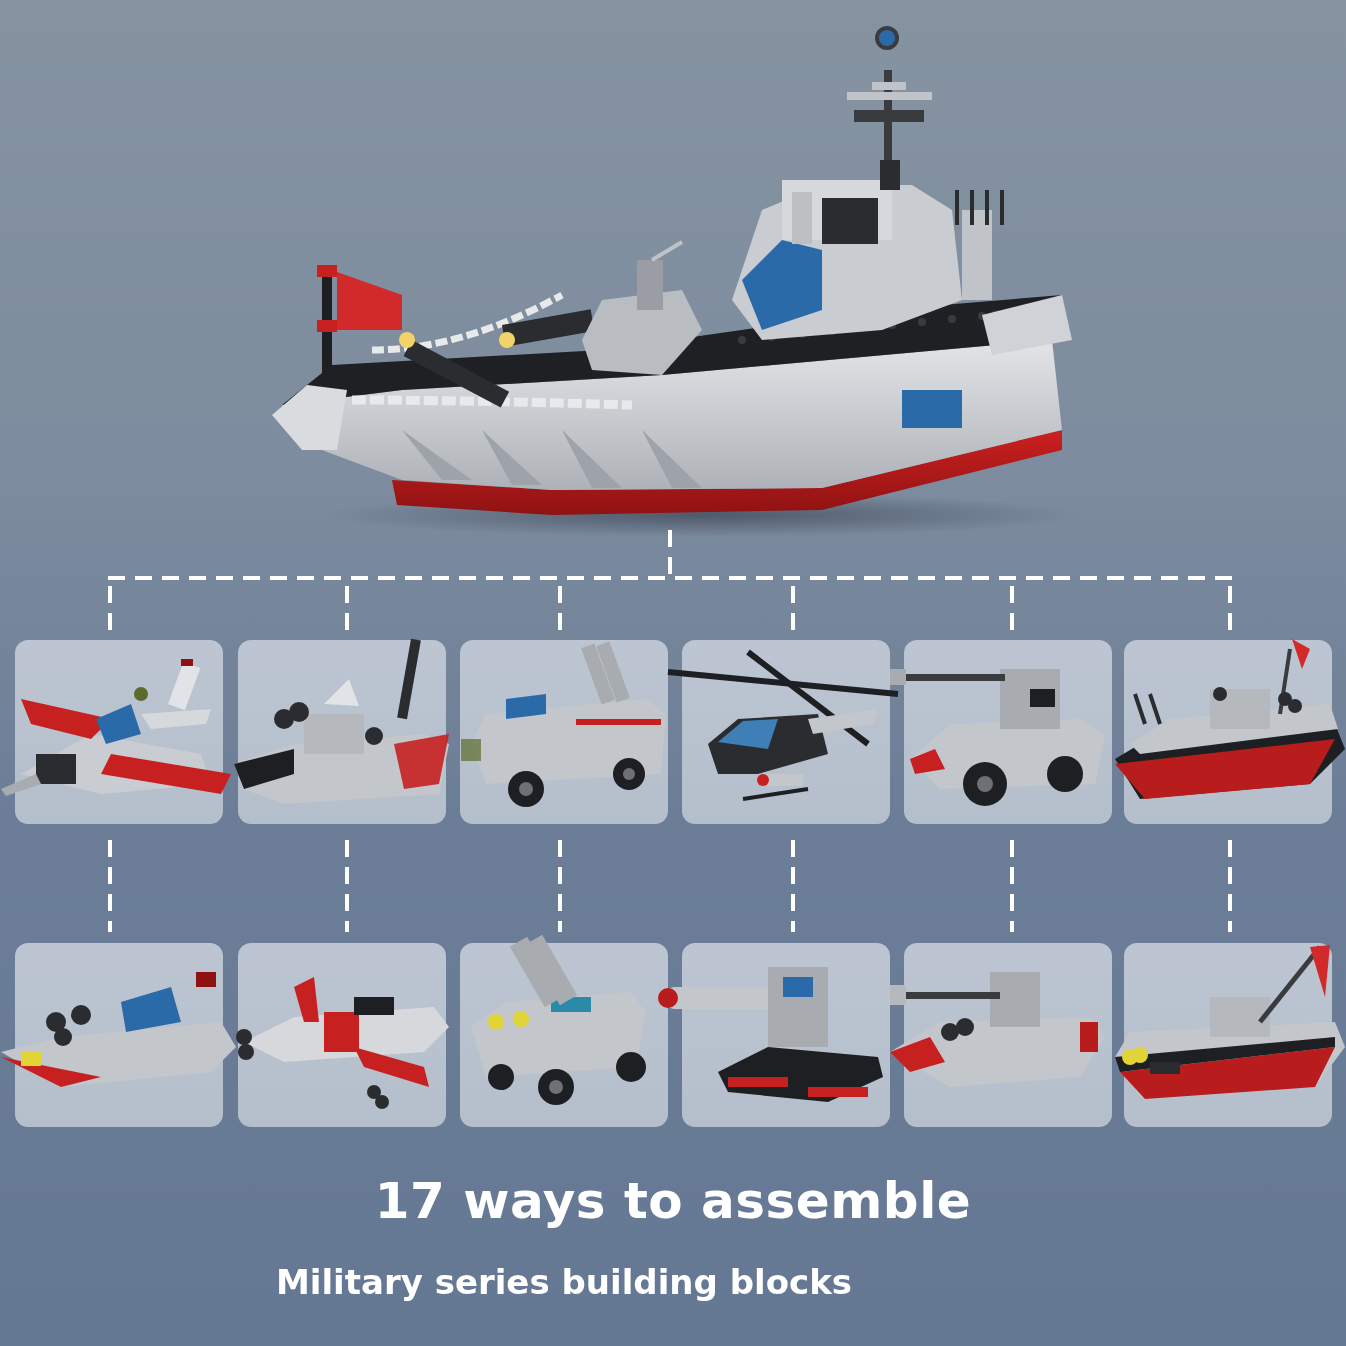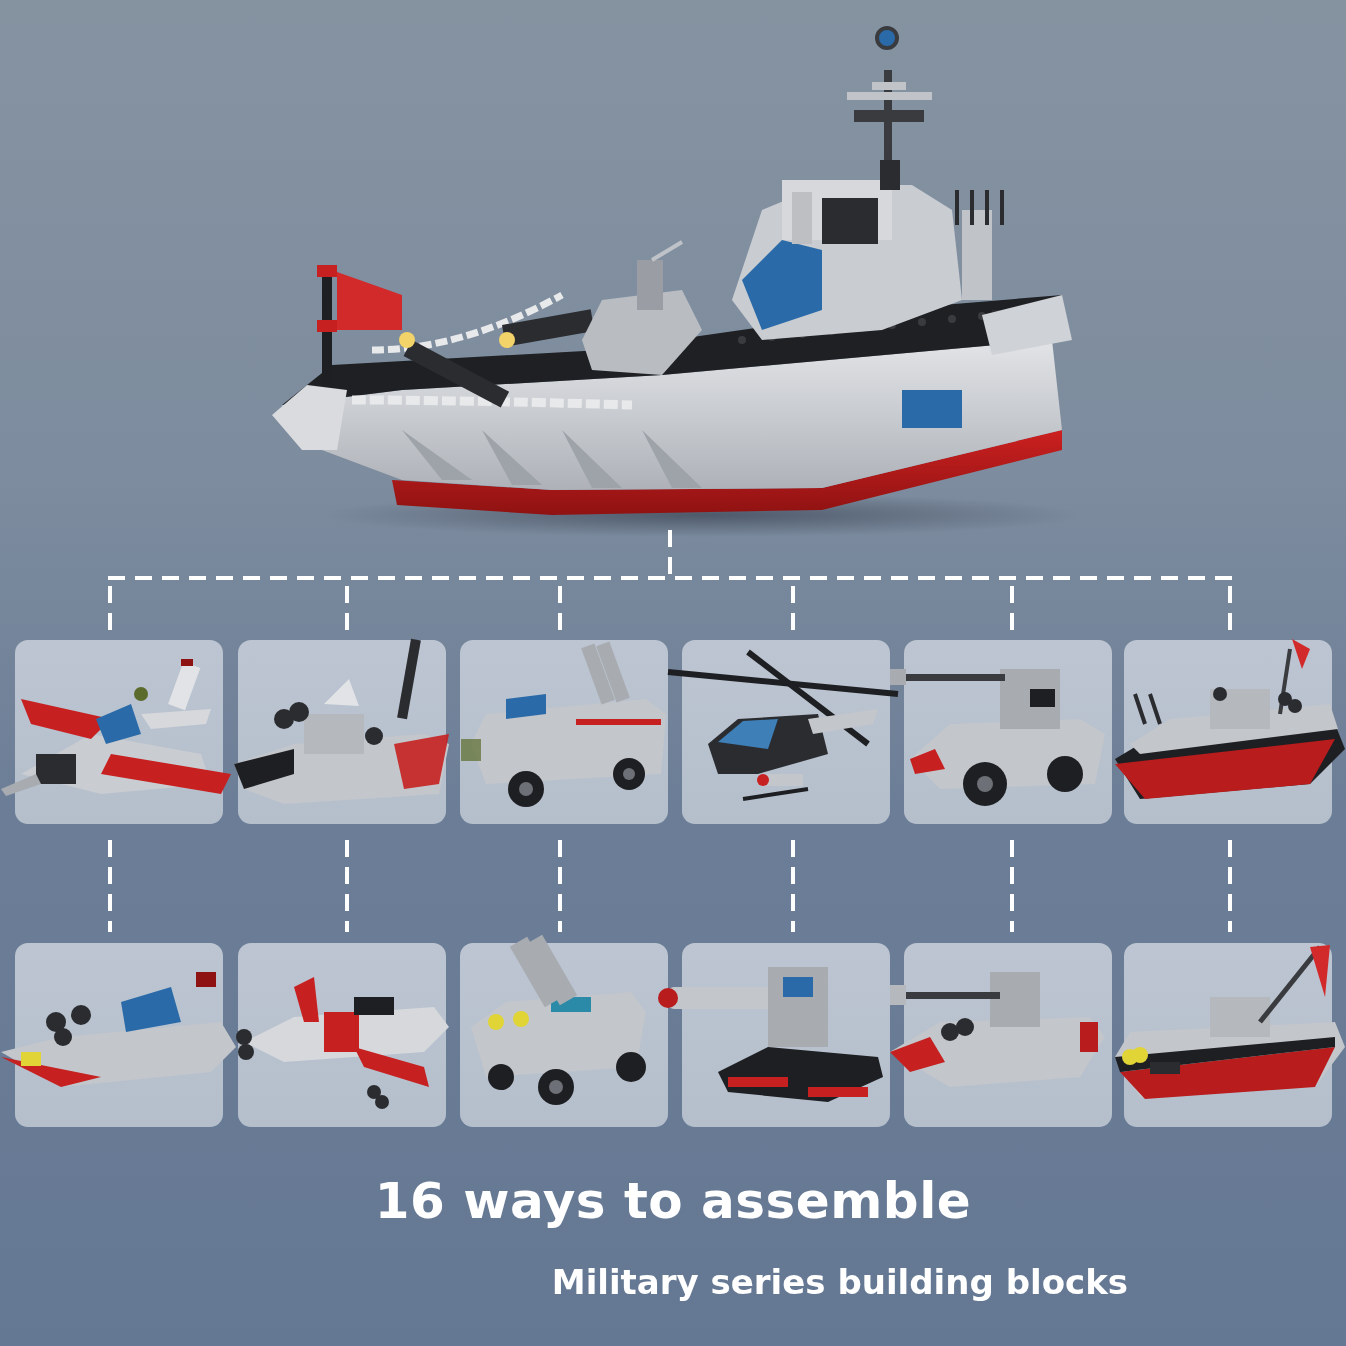--- a/index.html
+++ b/index.html
@@ -17,21 +17,21 @@
     width: 208px; height: 184px; border-radius: 13px;
     background: linear-gradient(180deg, #bcc5d1 0%, #b5bfcc 100%);
     overflow: visible;
   }
   .card svg { position: absolute; left: -14px; top: -16px; width: 236px; height: 210px; overflow: visible; }
   .title {
     left: 0; width: 1346px; top: 1172px; text-align: center;
     color: #ffffff; font-weight: bold; font-size: 50px; letter-spacing: 0.5px;
   }
   .subtitle {
-    left: 0; width: 1128px; top: 1262px; text-align: right;
+    left: 0; width: 1128px; top: 1262px; text-align: center;
     color: #ffffff; font-weight: bold; font-size: 34px;
   }
 </style>
 </head>
 <body>
 
 <div class="abs hero">
   <svg viewBox="0 0 850 530" width="850" height="530">
     <defs>
       <radialGradient id="shadow" cx="50%" cy="50%" r="50%">
@@ -297,14 +297,14 @@
     <path d="M5 130 L225 110 L225 120 L10 145 Z" fill="#1e1f22"></path>
     <rect x="100" y="70" width="60" height="40" fill="#b5b9be"></rect>
     <line x1="150" y1="95" x2="210" y2="20" stroke="#3a3b3f" stroke-width="5"></line>
     <path d="M200 20 L220 18 L215 70 Z" fill="#d22a2a"></path>
     <circle cx="20" cy="130" r="8" fill="#e1d437"></circle>
       <circle cx="30" cy="128" r="8" fill="#e1d437"></circle>
     <rect x="40" y="135" width="30" height="12" fill="#2b2c30"></rect>
   </svg>
 </div>
 
-<div class="abs title">16 ways to assemble</div>
+<div class="abs title">17 ways to assemble</div>
 <div class="abs subtitle">Military series building blocks</div>
 
 </body></html>

